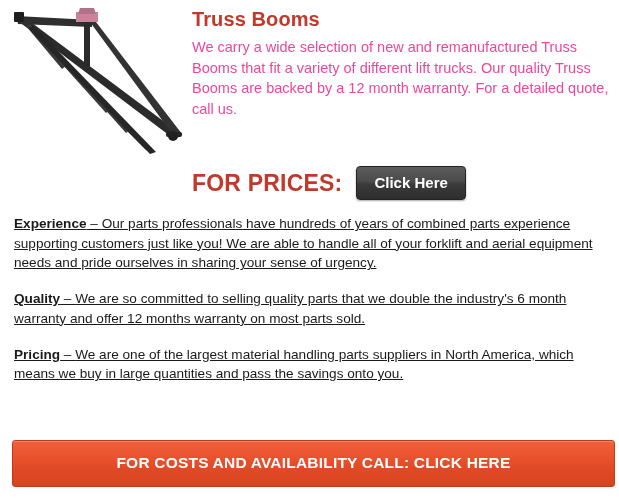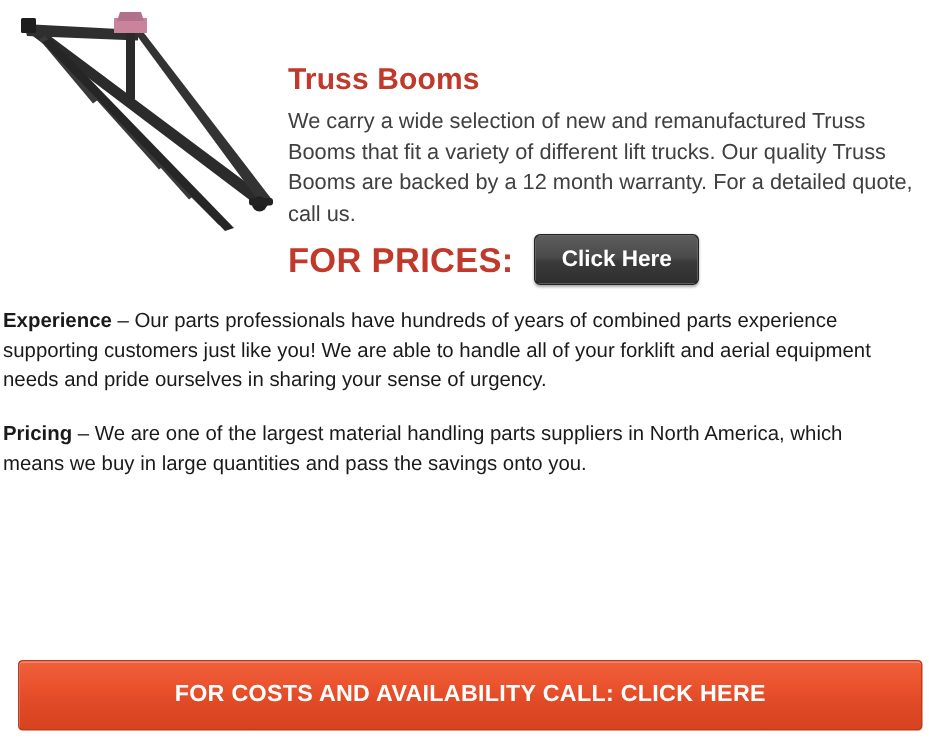--- a/index.html
+++ b/index.html
@@ -31,41 +31,41 @@
   .product-image {
     width: 182px;
     height: 150px;
     flex: 0 0 182px;
     position: relative;
     overflow: hidden;
   }
   .intro {
     flex: 1 1 auto;
     padding-left: 4px;
-    margin-top: 34px;
   }
   .title {
     font-size: 20px;
     font-weight: bold;
     color: #c0392b;
     margin: 2px 0 6px 0;
     letter-spacing: 0.1px;
   }
   .intro-text {
     font-size: 14.5px;
     line-height: 1.42;
-    color: #404040;
+    color: #ec4899;
     margin: 0;
   }
 
   
   .prices-row {
     display: flex;
     align-items: center;
     padding-left: 192px;
+    margin-top: 10px;
   }
   .prices-label {
     font-size: 23px;
     font-weight: bold;
     color: #c0392b;
     margin-right: 14px;
     letter-spacing: 0.2px;
   }
   .click-here-btn {
     display: inline-block;
@@ -76,21 +76,22 @@
     padding: 7px 17px 8px 17px;
     border-radius: 4px;
     border: 1px solid #222;
     box-shadow: 0 1px 2px rgba(0,0,0,0.35);
     cursor: pointer;
     white-space: nowrap;
   }
 
   
   .body-section {
-    padding: 14px 14px 0 2px;
+    padding: 14px 14px 0 14px;
+    text-decoration: underline;
   }
   .para {
     font-size: 13.6px;
     line-height: 1.45;
     margin: 0 0 16px 0;
     color: #1a1a1a;
   }
   .para:last-child {
     margin-bottom: 0;
   }
@@ -170,20 +171,21 @@
   <div class="prices-row">
     <span class="prices-label">FOR PRICES:</span>
     <span class="click-here-btn">Click Here</span>
   </div>
 
   <div class="body-section">
 
     <p class="para"><span class="lead">Experience</span><span> – </span><span>Our parts professionals have hundreds of years of combined parts experience supporting customers just like you!  We are able to handle all of your forklift and aerial equipment needs and pride ourselves in sharing your sense of urgency.</span></p>
 
 
+    <p class="para"><span class="lead">Quality</span><span> – </span><span>We are so committed to selling quality parts that we double the industry's 6 month warranty and offer 12 months warranty on most parts sold.</span></p>
 
 
     <p class="para"><span class="lead">Pricing</span><span> – </span><span>We are one of the largest material handling parts suppliers in North America, which means we buy in large quantities and pass the savings onto you.</span></p>
 
   </div>
 
   <div class="cta-wrap">
     <div class="cta-bar">FOR COSTS AND AVAILABILITY CALL: CLICK HERE</div>
   </div>
 

